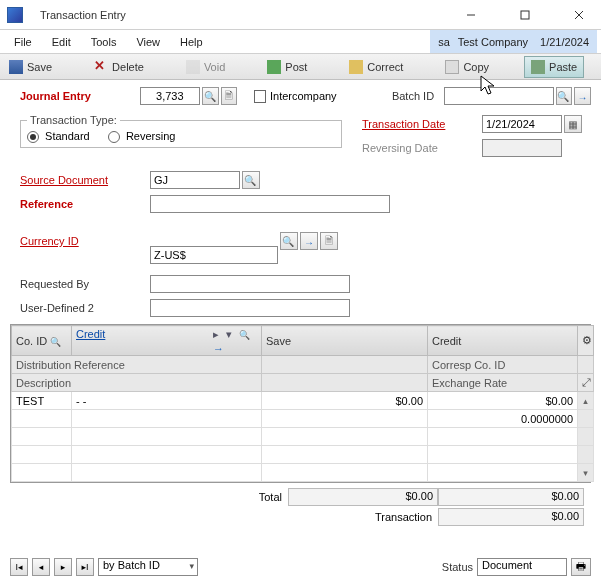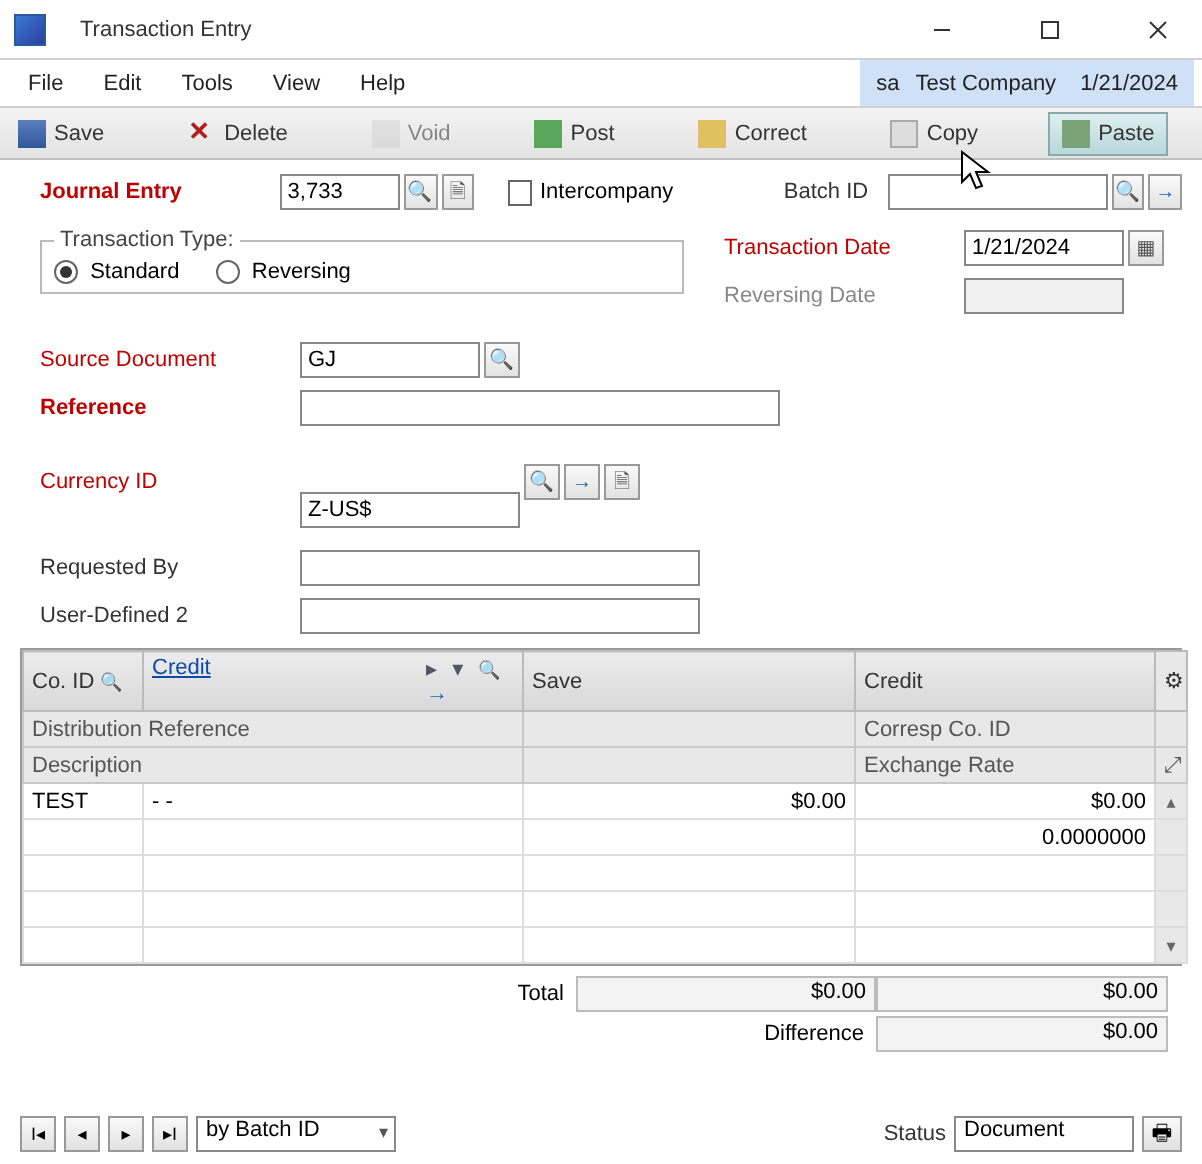--- a/index.html
+++ b/index.html
@@ -32,21 +32,21 @@
   .ic-copy{background:#ddd;border:1px solid #aaa;}
   .ic-paste{background:#7aa37a;}
   .ic-file{background:#e8e8e8;border:1px solid #aaa;}
   .ic-tools{background:#5a8c5a;}
   .tdrop{width:8px;text-align:center;color:#555;}
 
   
   .form { padding: 6px 10px 0 20px; }
   .row { display:flex; align-items:center; margin-bottom:4px; min-height:20px; }
   .lbl { width:130px; color:#333; }
-  .lbl.link { color:#c00000; cursor:pointer; }
+  .lbl.link { color:#c00000; text-decoration: underline; cursor:pointer; }
   .lbl.bold { font-weight:bold; color:#c00000; }
   .lbl.gray { color:#888; }
   .fld { height:18px; border:1px solid #888; background:#fff; padding:1px 3px; }
   .fld.ro { background:#f0f0f0; color:#777; }
   .iconbtn { width:18px; height:18px; border:1px solid #999; background:linear-gradient(#fafafa,#e2e2e2); display:inline-flex;align-items:center;justify-content:center; margin-left:2px; font-size:10px; color:#555;}
   .iconbtn.arrow{color:#1560bd;}
   .chk { width:13px;height:13px;border:1px solid #666;background:#fff;display:inline-block;margin-right:4px;vertical-align:middle;}
   .radio{width:12px;height:12px;border:1px solid #666;border-radius:50%;display:inline-flex;align-items:center;justify-content:center;margin-right:3px;vertical-align:middle;}
   .radio.sel::after{content:"";width:6px;height:6px;background:#333;border-radius:50%;}
 
@@ -160,21 +160,21 @@
   <div class="tbtn">
       <span class="tbicon ic-tools"></span>
       <span class="tdrop">▾</span>
     </div>
 </div>
 
 <div class="form">
 
   <div class="row">
     <span class="lbl bold">Journal Entry</span>
-    <input class="fld" style="width: 60px; text-align: left;" value="3,733">
+    <input class="fld" style="width: 60px; text-align: center;" value="3,733">
     <span class="iconbtn">🔍</span>
     <span class="iconbtn">🗎</span>
     <span style="width:18px"></span>
     <span class="chk"></span>
     <span>Intercompany</span>
     <span style="width:60px"></span>
     <span class="lbl" style="width:56px">Batch ID</span>
     <input class="fld" style="width: 110px;" value="">
     <span class="iconbtn">🔍</span>
     <span class="iconbtn arrow">→</span>
@@ -208,21 +208,21 @@
     <span class="lbl link">Source Document</span>
     <input class="fld" style="width: 90px;" value="GJ">
     <span class="iconbtn">🔍</span>
   </div>
   <div class="row">
     <span class="lbl bold">Reference</span>
     <input class="fld" style="width: 240px;" value="">
   </div>
   <div class="row">
     <span class="lbl link">Currency ID</span>
-    <input class="fld" style="width: 110px; margin-top: 28px;" value="Z-US$">
+    <input class="fld" style="width: 128px; margin-top: 28px;" value="Z-US$">
     <span class="iconbtn">🔍</span>
     <span class="iconbtn arrow">→</span>
     <span class="iconbtn">🗎</span>
   </div>
 
   <div class="row" style="margin-top:10px">
     <span class="lbl">Requested By</span>
     <input class="fld" style="width: 200px;" value="">
   </div>
   <div class="row">
@@ -308,21 +308,21 @@
 
 <div class="totals">
   <div class="totalrow">
     <span style="width:218px"></span>
     <span style="width:60px;text-align:right;padding-right:6px">Total</span>
     <span class="tval" style="width:150px">$0.00</span>
     <span class="tval" style="width:146px">$0.00</span>
   </div>
   <div class="totalrow">
     <span style="width:218px"></span>
-    <span style="width:210px;text-align:right;padding-right:6px">Difference</span>
+    <span style="width:210px;text-align:right;padding-right:6px">Transaction</span>
     <span class="tval" style="width:146px">$0.00</span>
   </div>
 </div>
 
 <div class="footer">
   <span class="navbtn">I◂</span>
   <span class="navbtn">◂</span>
   <span class="navbtn">▸</span>
   <span class="navbtn">▸I</span>
   <span class="seltext"><span>by Batch ID</span><span style="position:absolute;right:3px;top:2px;font-size:9px;color:#555">▾</span></span>

